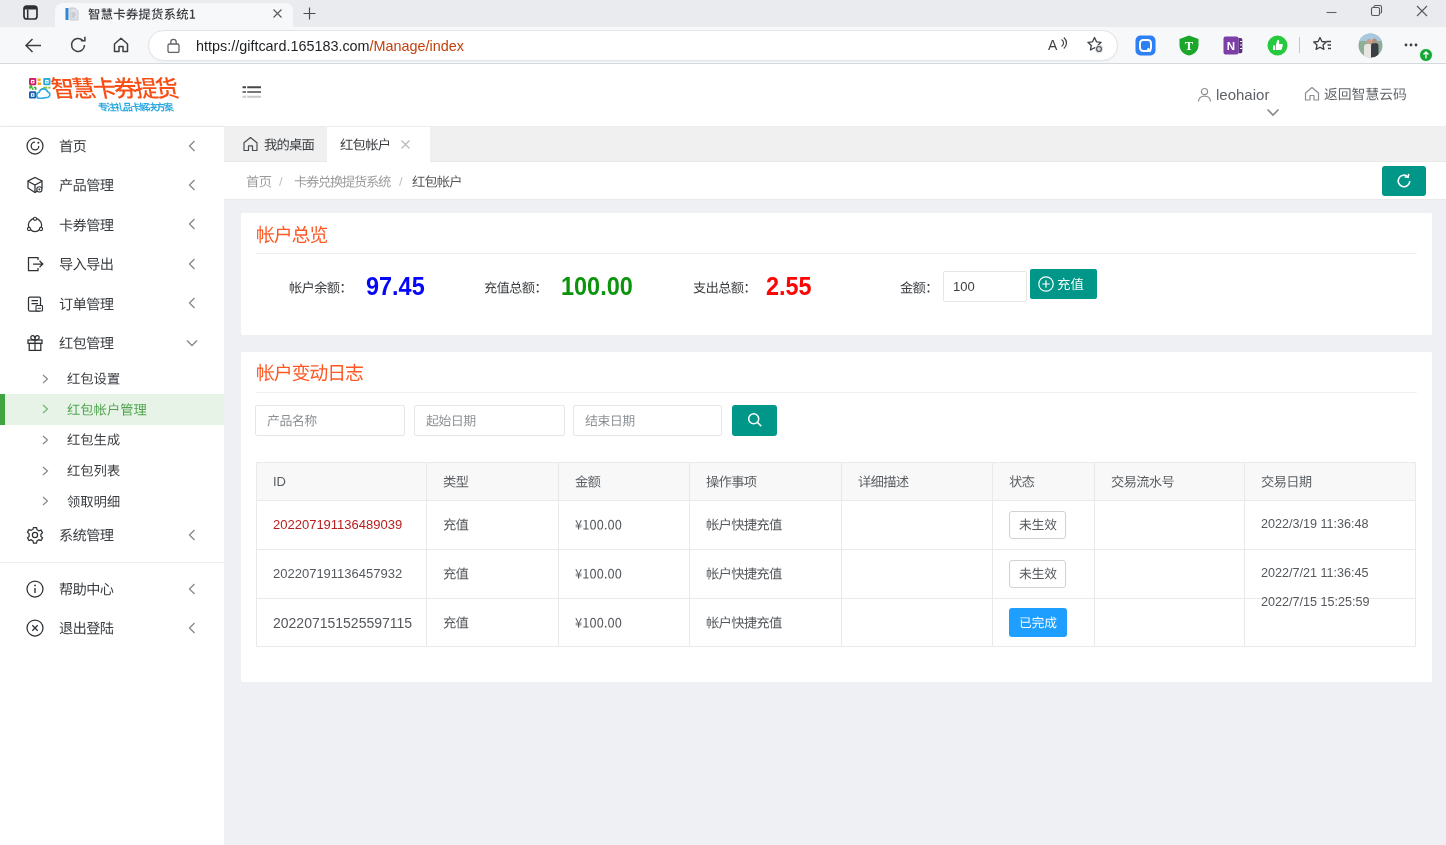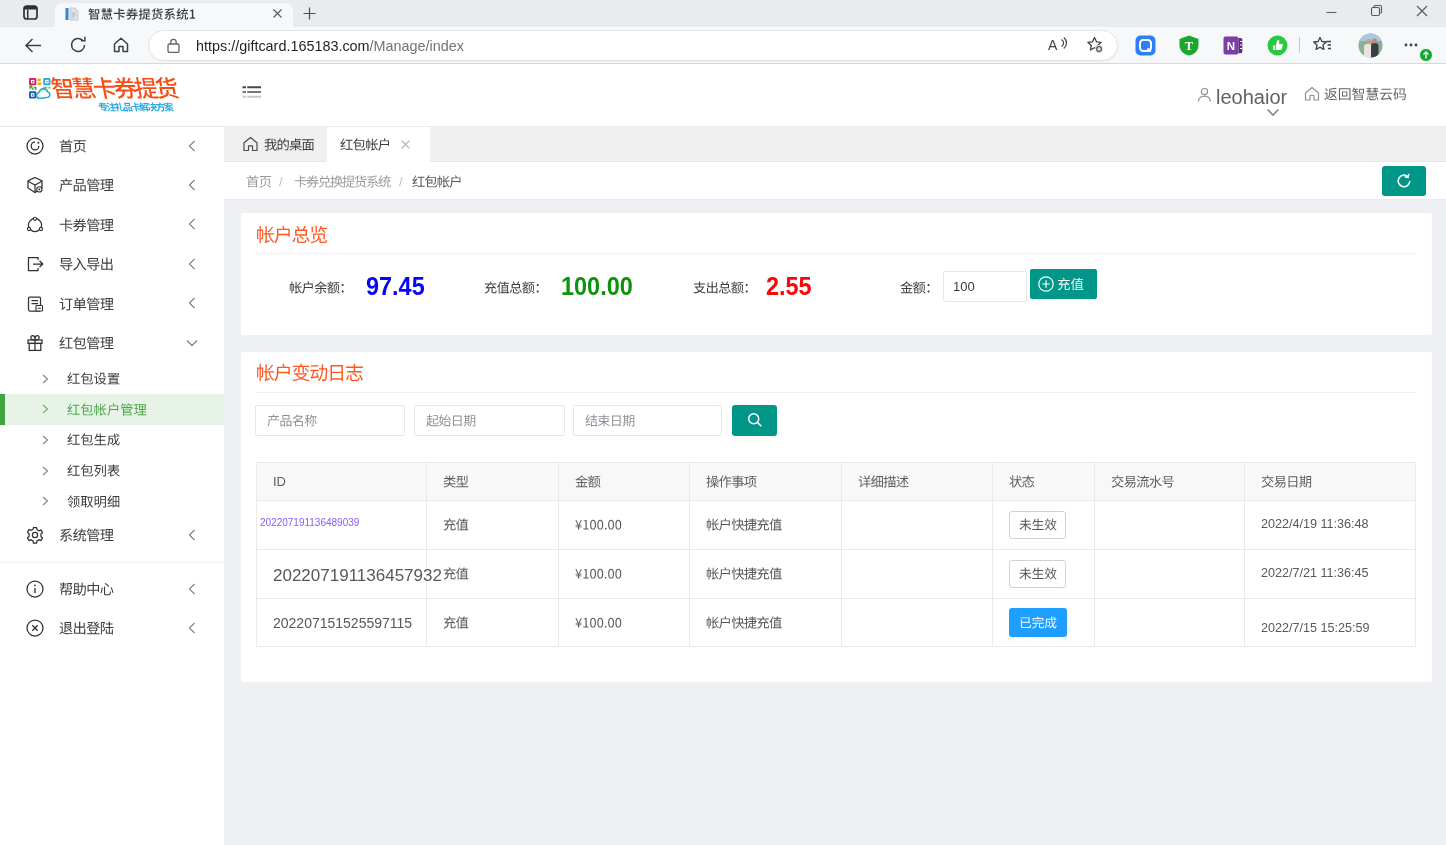--- a/index.html
+++ b/index.html
@@ -177,21 +177,21 @@
       <path d="M15.9 0.8V4.8H11.9" fill="none" stroke="#3c4043" stroke-width="1.5"></path>
     </svg>
     <svg class="a" style="left:112px;top:36px" width="18" height="18" viewBox="0 0 18 18">
       <path d="M2.5 8L9 2.2L15.5 8V15.5H11V10.5H7V15.5H2.5Z" fill="none" stroke="#3c4043" stroke-width="1.5" stroke-linejoin="round"></path>
     </svg>
     <div class="a" style="left:148px;top:30px;width:970px;height:31px;background:#fff;border:1px solid #e2e4e7;border-radius:16px;box-shadow:0 1px 2px rgba(0,0,0,0.04)"></div>
     <svg class="a" style="left:167px;top:38px" width="13" height="15" viewBox="0 0 13 15">
       <rect x="1" y="6" width="11" height="8.5" rx="1.5" fill="none" stroke="#5f6368" stroke-width="1.3"></rect>
       <path d="M3.8 6V4a2.7 2.7 0 015.4 0V6" fill="none" stroke="#5f6368" stroke-width="1.3"></path>
     </svg>
-    <div class="lat" style="left:196px;top:37.5px;font-size:14.4px;color:#1d2023">https://giftcard.165183.com<span style="color:#737373">/Manage/index</span></div>
+    <div class="lat" style="left:196px;top:37.5px;font-size:14.4px;color:#1d2023">https://giftcard.165183.com<span style="color:#c2410c">/Manage/index</span></div>
     <svg class="a" style="left:1048px;top:37px" width="20" height="16" viewBox="0 0 20 16">
       <text x="0" y="13" font-size="14" fill="#3c4043" font-family="Liberation Sans">A</text>
       <path d="M12.5 4a4 4 0 010 7M14.8 2a7 7 0 010 11" fill="none" stroke="#3c4043" stroke-width="1.2" transform="translate(1,-1.5)"></path>
     </svg>
     <svg class="a" style="left:1086px;top:36px" width="17" height="17" viewBox="0 0 17 17">
       <path d="M8.5 1.5l2 4.3 4.6.5-3.4 3.1.9 4.6-4.1-2.3-4.1 2.3.9-4.6L1.9 6.3l4.6-.5z" fill="none" stroke="#3c4043" stroke-width="1.3" stroke-linejoin="round"></path>
       <circle cx="13" cy="13" r="3.7" fill="#5f6368" stroke="#f7f8fa" stroke-width="0.8"></circle>
       <path d="M13 11v4M11 13h4" stroke="#fff" stroke-width="1.1"></path>
     </svg>
     <svg class="a" style="left:1135px;top:35px" width="21" height="21" viewBox="0 0 21 21">
@@ -285,21 +285,21 @@
     </svg>
     <svg class="a" style="left:242px;top:86px" width="20" height="12" viewBox="0 0 20 12">
       <path d="M0.5 1.2H4M5.2 1.2H19" stroke="#45484b" stroke-width="2"></path>
       <path d="M0.5 6H4M5.2 6H19" stroke="#77797d" stroke-width="2"></path>
       <path d="M0.5 10.8H4M5.2 10.8H19" stroke="#c7c9cc" stroke-width="2"></path>
     </svg>
     <svg class="a" style="left:1197px;top:87px" width="15" height="15" viewBox="0 0 15 15">
       <circle cx="7.5" cy="4.6" r="3.1" fill="none" stroke="#8c9094" stroke-width="1.2"></circle>
       <path d="M1.5 14.5c0-3.3 2.7-5.4 6-5.4s6 2.1 6 5.4" fill="none" stroke="#8c9094" stroke-width="1.2"></path>
     </svg>
-    <div class="lat" style="left:1216px;top:86px;font-size:20px;color:#5f6367">leohaior</div>
+    <div class="lat" style="left:1216px;top:86px;font-size:15px;color:#5f6367">leohaior</div>
     <svg class="a" style="left:1304px;top:86px" width="16" height="15" viewBox="0 0 16 15">
       <path d="M1.5 7L8 1.5L14.5 7V14H10V9.5H6V14H1.5Z" fill="none" stroke="#8c9094" stroke-width="1.2" stroke-linejoin="round"></path>
     </svg>
     <svg class="t" style="left:1324px;top:85px;" width="84" height="18">
       <g fill="#5f6367" transform="translate(0,14.244) scale(0.0138,-0.0138)">
         <use href="#gR8FD4" x="0"></use>
         <use href="#gR56DE" x="1000"></use>
         <use href="#gR667A" x="2000"></use>
         <use href="#gR6167" x="3000"></use>
         <use href="#gR4E91" x="4000"></use>
@@ -732,21 +732,21 @@
       </g>
     </svg>
     <svg class="t" style="left:1261px;top:472.5px;" width="51" height="17">
       <g fill="#5a5e62" transform="translate(0,13.554) scale(0.0133,-0.0133)">
         <use href="#gR4EA4" x="0"></use>
         <use href="#gR6613" x="947"></use>
         <use href="#gR65E5" x="1895"></use>
         <use href="#gR671F" x="2842"></use>
       </g>
     </svg>
-    <div class="lat" style="left:260px;top:517px;font-size:10px;color:#8b5cf6">202207191136489039</div>
+    <div class="lat" style="left:273px;top:517px;font-size:13px;color:#b91c1c">202207191136489039</div>
     <svg class="t" style="left:443px;top:516px;" width="26" height="17">
       <g fill="#55585c" transform="translate(0,13.554) scale(0.0133,-0.0133)">
         <use href="#gR5145" x="0"></use>
         <use href="#gR503C" x="947"></use>
       </g>
     </svg>
     <svg class="t" style="left:575px;top:516px;" width="48" height="17">
       <g fill="#55585c" transform="translate(0,13.44) scale(0.013,-0.013)">
         <use href="#gR00A5" x="0"></use>
         <use href="#gR0031" x="555"></use>
@@ -768,22 +768,22 @@
       </g>
     </svg>
     <div class="a" style="left:1009px;top:510.5px;width:57px;height:28px;background:#fff;border:1px solid #d2d2d2;border-radius:3px"></div>
     <svg class="t" style="left:1019px;top:516px;" width="39" height="17">
       <g fill="#55585c" transform="translate(0,13.364) scale(0.0128,-0.0128)">
         <use href="#gR672A" x="0"></use>
         <use href="#gR751F" x="984"></use>
         <use href="#gR6548" x="1969"></use>
       </g>
     </svg>
-    <div class="lat" style="left:1261px;top:517px;font-size:12.6px;color:#55585c">2022/4/19 11:36:48</div>
-    <div class="lat" style="left:273px;top:566px;font-size:17px;color:#55585c">202207191136457932</div>
+    <div class="lat" style="left:1261px;top:517px;font-size:12.6px;color:#55585c">2022/3/19 11:36:48</div>
+    <div class="lat" style="left:273px;top:566px;font-size:13px;color:#55585c">202207191136457932</div>
     <svg class="t" style="left:443px;top:565px;" width="26" height="17">
       <g fill="#55585c" transform="translate(0,13.554) scale(0.0133,-0.0133)">
         <use href="#gR5145" x="0"></use>
         <use href="#gR503C" x="947"></use>
       </g>
     </svg>
     <svg class="t" style="left:575px;top:565px;" width="48" height="17">
       <g fill="#55585c" transform="translate(0,13.44) scale(0.013,-0.013)">
         <use href="#gR00A5" x="0"></use>
         <use href="#gR0031" x="555"></use>
@@ -842,13 +842,13 @@
       </g>
     </svg>
     <div class="a" style="left:1009px;top:608px;width:58px;height:29px;background:#1e9fff;border-radius:3px"></div>
     <svg class="t" style="left:1019px;top:614px;" width="39" height="17">
       <g fill="#fff" transform="translate(0,13.364) scale(0.0128,-0.0128)">
         <use href="#gR5DF2" x="0"></use>
         <use href="#gR5B8C" x="984"></use>
         <use href="#gR6210" x="1969"></use>
       </g>
     </svg>
-    <div class="lat" style="left:1261px;top:621px;font-size:12.6px;color:#55585c">2022/7/15 15:25:59</div>
+    <div class="lat" style="left:1261px;top:595px;font-size:12.6px;color:#55585c">2022/7/15 15:25:59</div>
   </div>
 </body></html>

